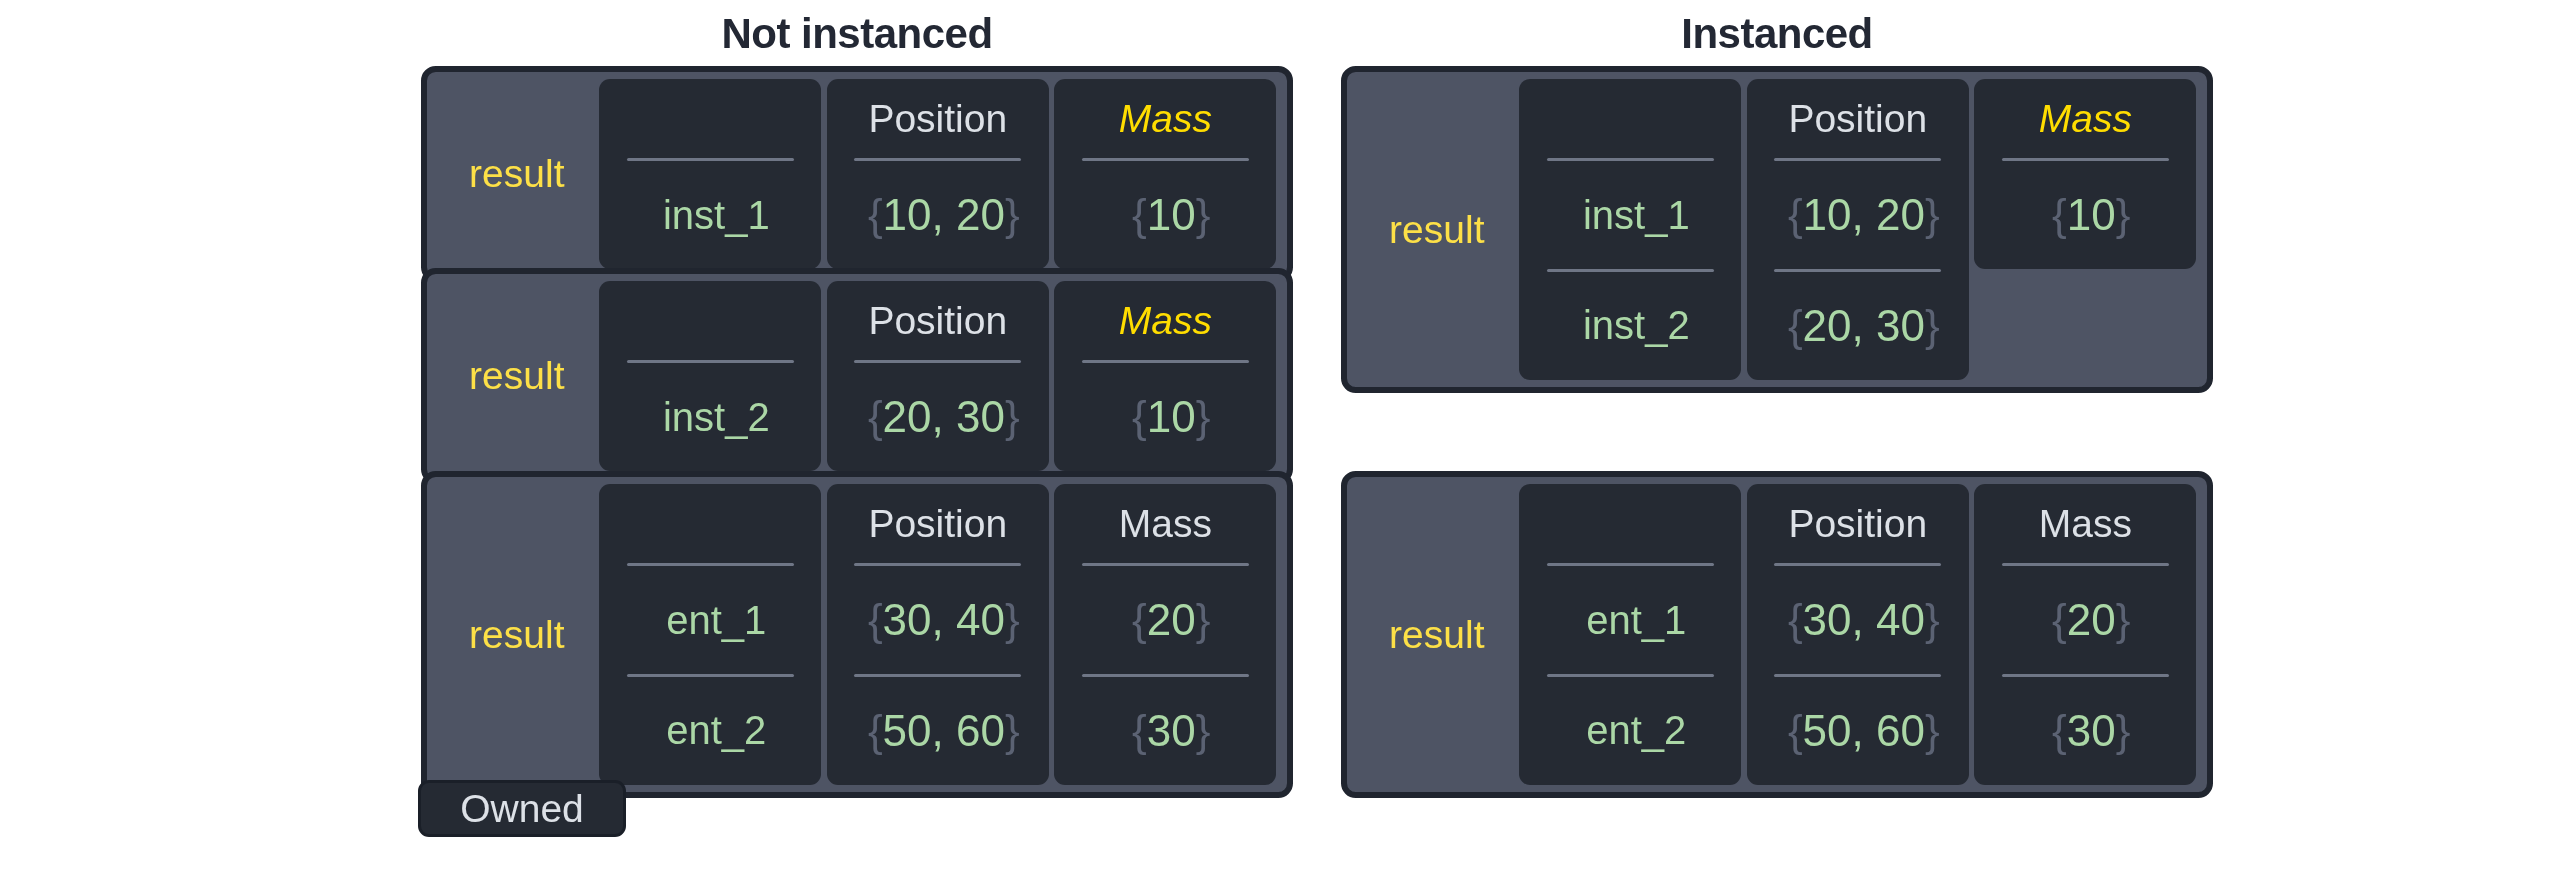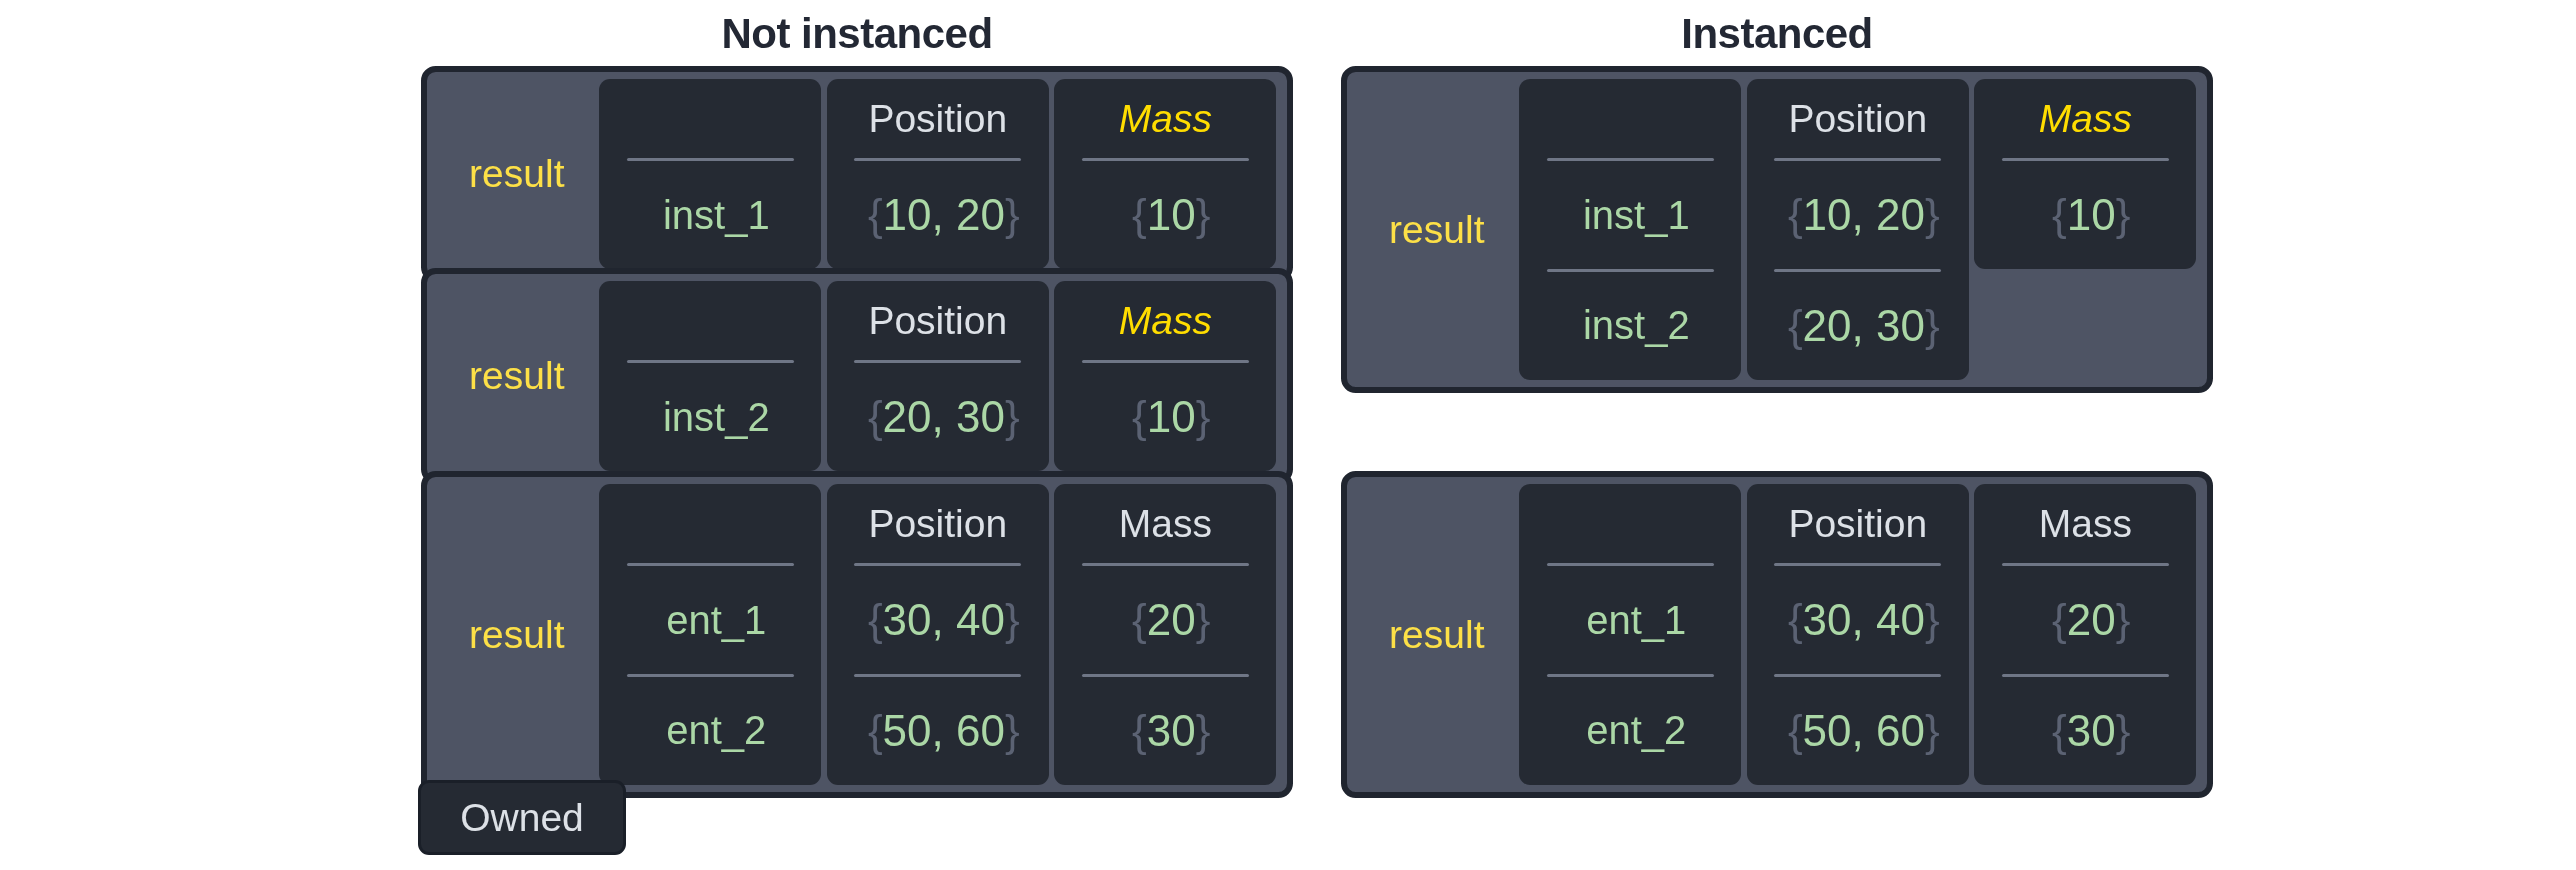--- a/index.html
+++ b/index.html
@@ -45,21 +45,21 @@
   .sep { height:2.8px; flex:none; background:#6f7686; margin:0 27.5px; border-radius:1.8px; }
   .val {
     height:108px; display:flex; align-items:center; justify-content:center;
     font-size:44px; color:#abd7a6;margin-left:12px;
   }
   .val.name { font-size:40px; }
   .br { color:#5b6273; }
   .comma { white-space:pre; }
 
   .legend-box {
-    position:absolute; top:780px; height:75px; box-sizing:border-box;
+    position:absolute; top:780px; height:57px; box-sizing:border-box;
     background:#252a33; border:3.7px solid #1a1f28; border-radius:11px;
     display:flex; align-items:center; justify-content:center; font-size:39px;
   }
   #legend-owned  { left:418px; width:208px; color:#dde1e7; }
   #legend-shared { left:640px; width:211px; color:#ffdd00; font-style:italic; }
 </style>
 </head>
 <body>
 
 <div class="canvas">

